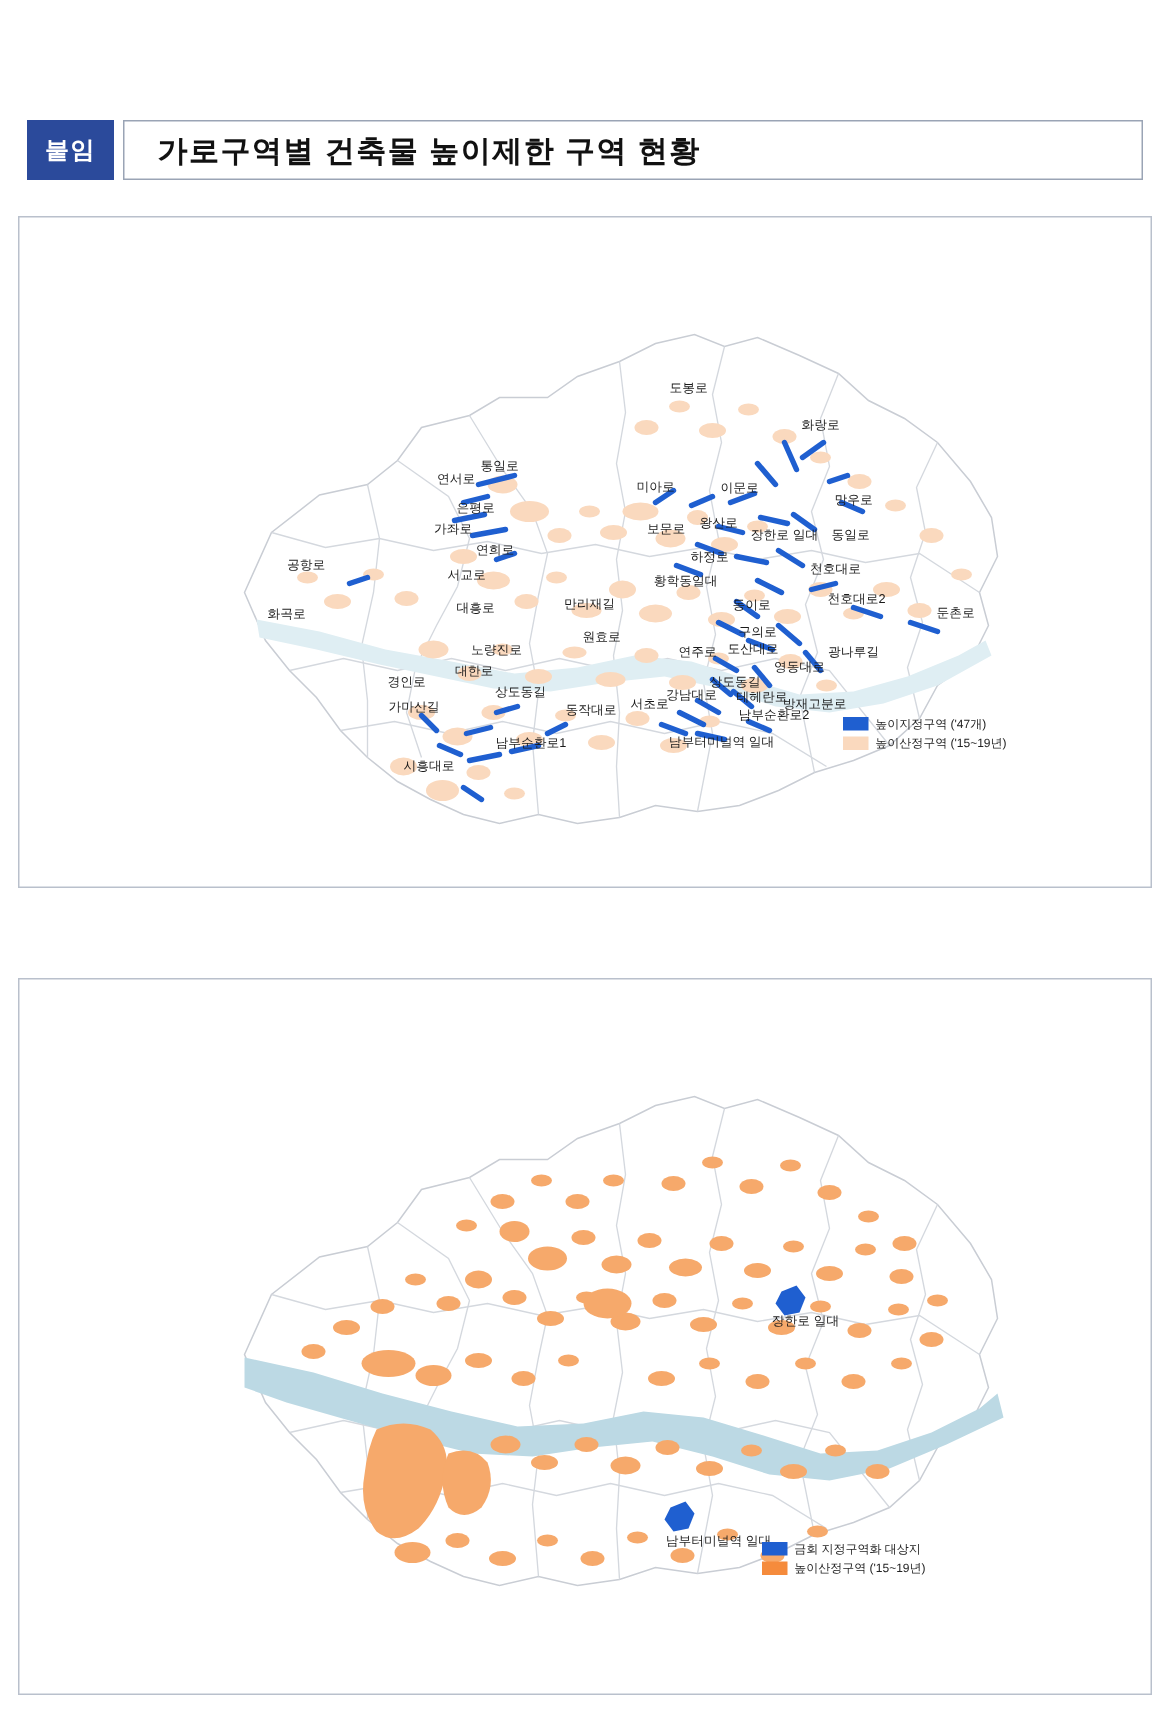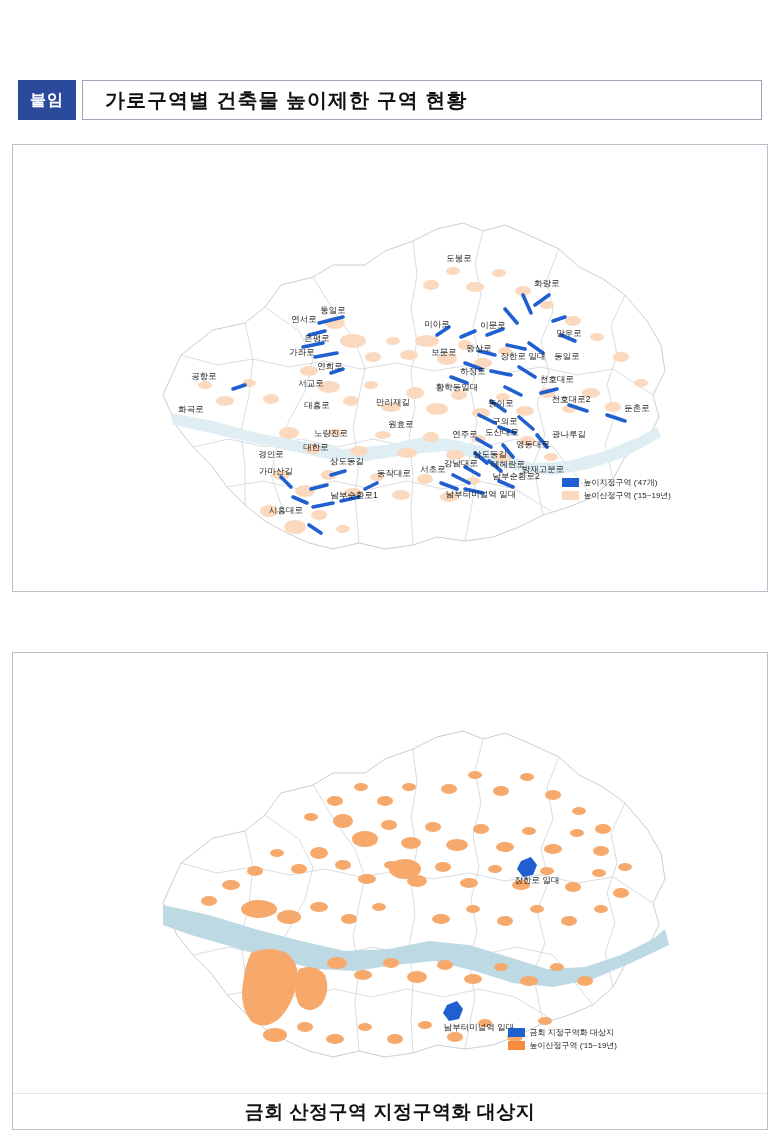--- a/index.html
+++ b/index.html
@@ -487,16 +487,15 @@
         <div class="legend-row">
           <span class="swatch" style="background:#1f5fd0"></span>
           <span>금회 지정구역화 대상지</span>
         </div>
         <div class="legend-row">
           <span class="swatch" style="background:#f58b3c"></span>
           <span>높이산정구역 ('15~19년)</span>
         </div>
       </div>
     </div>
-    <div class="panel-caption">금회 산정구역 지정구역화 대상지</div>
   </div>
 
 </div>
 
 </body></html>

